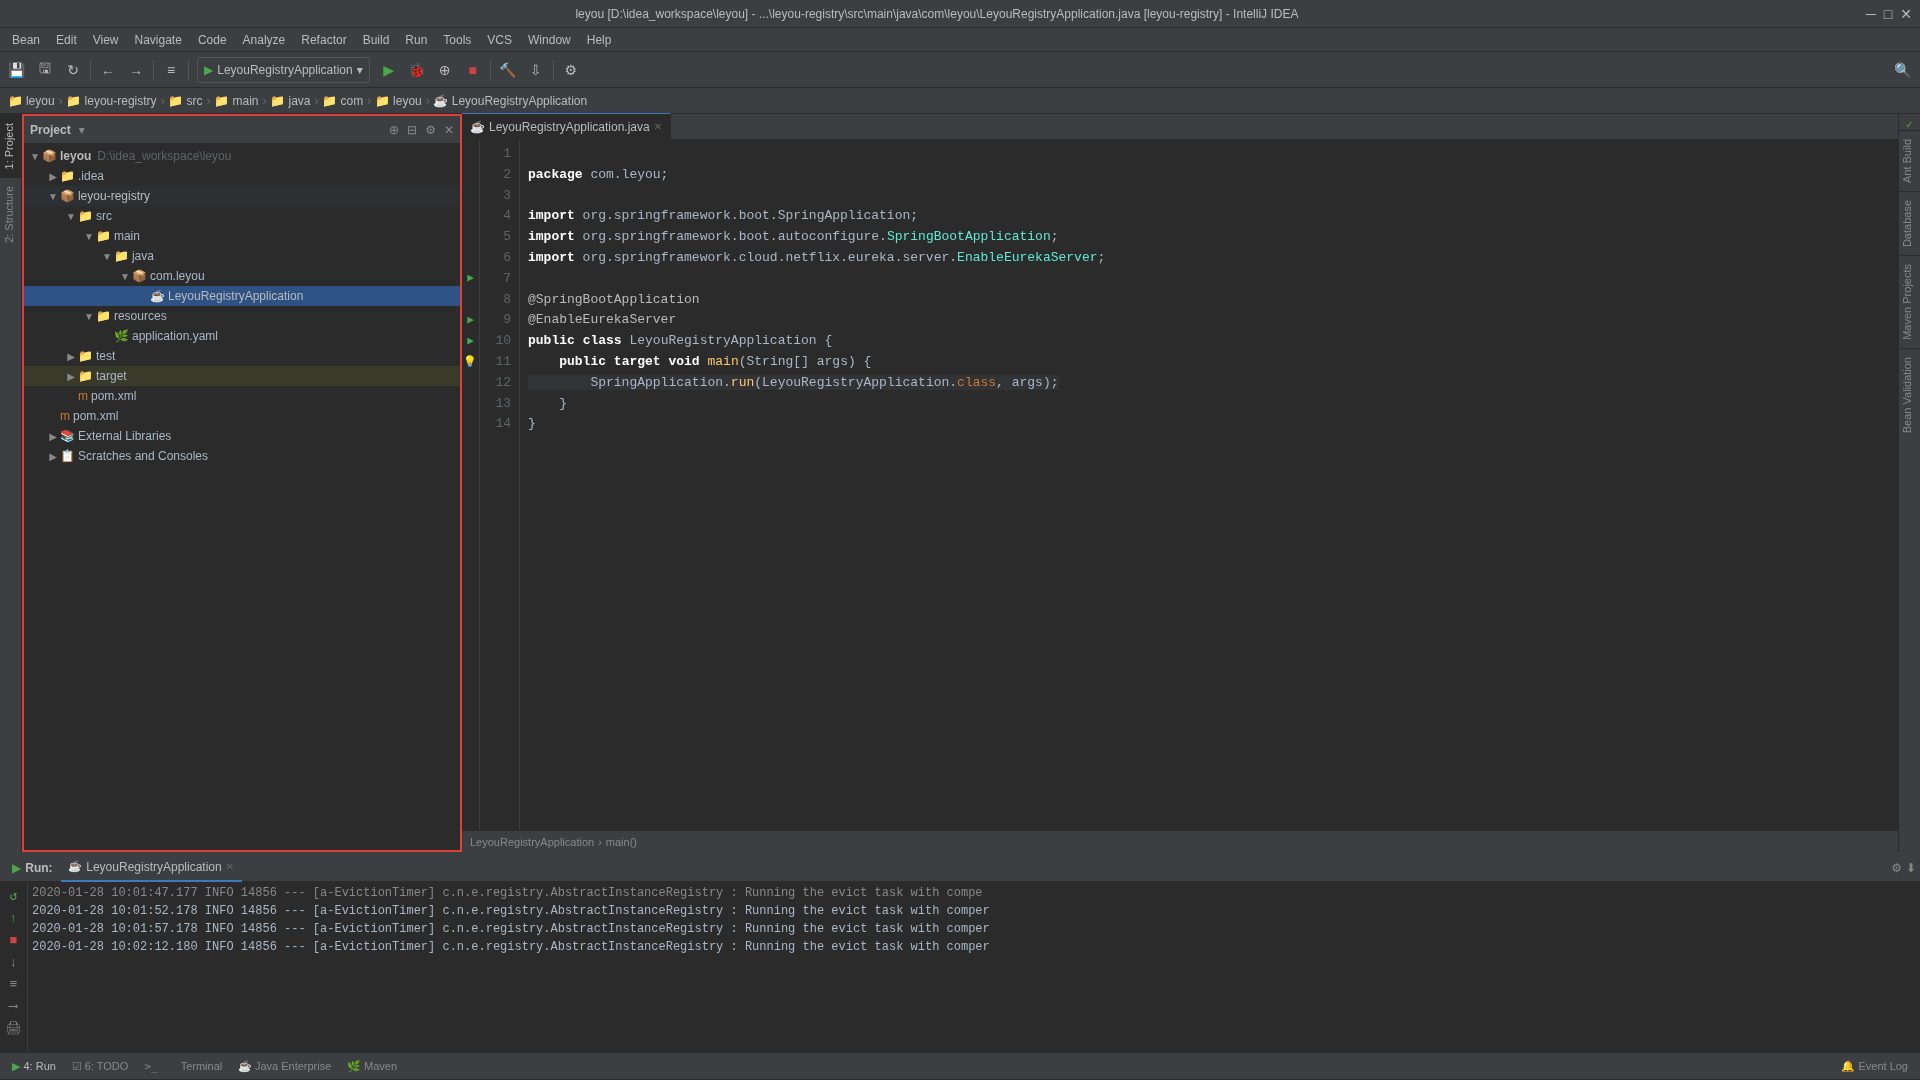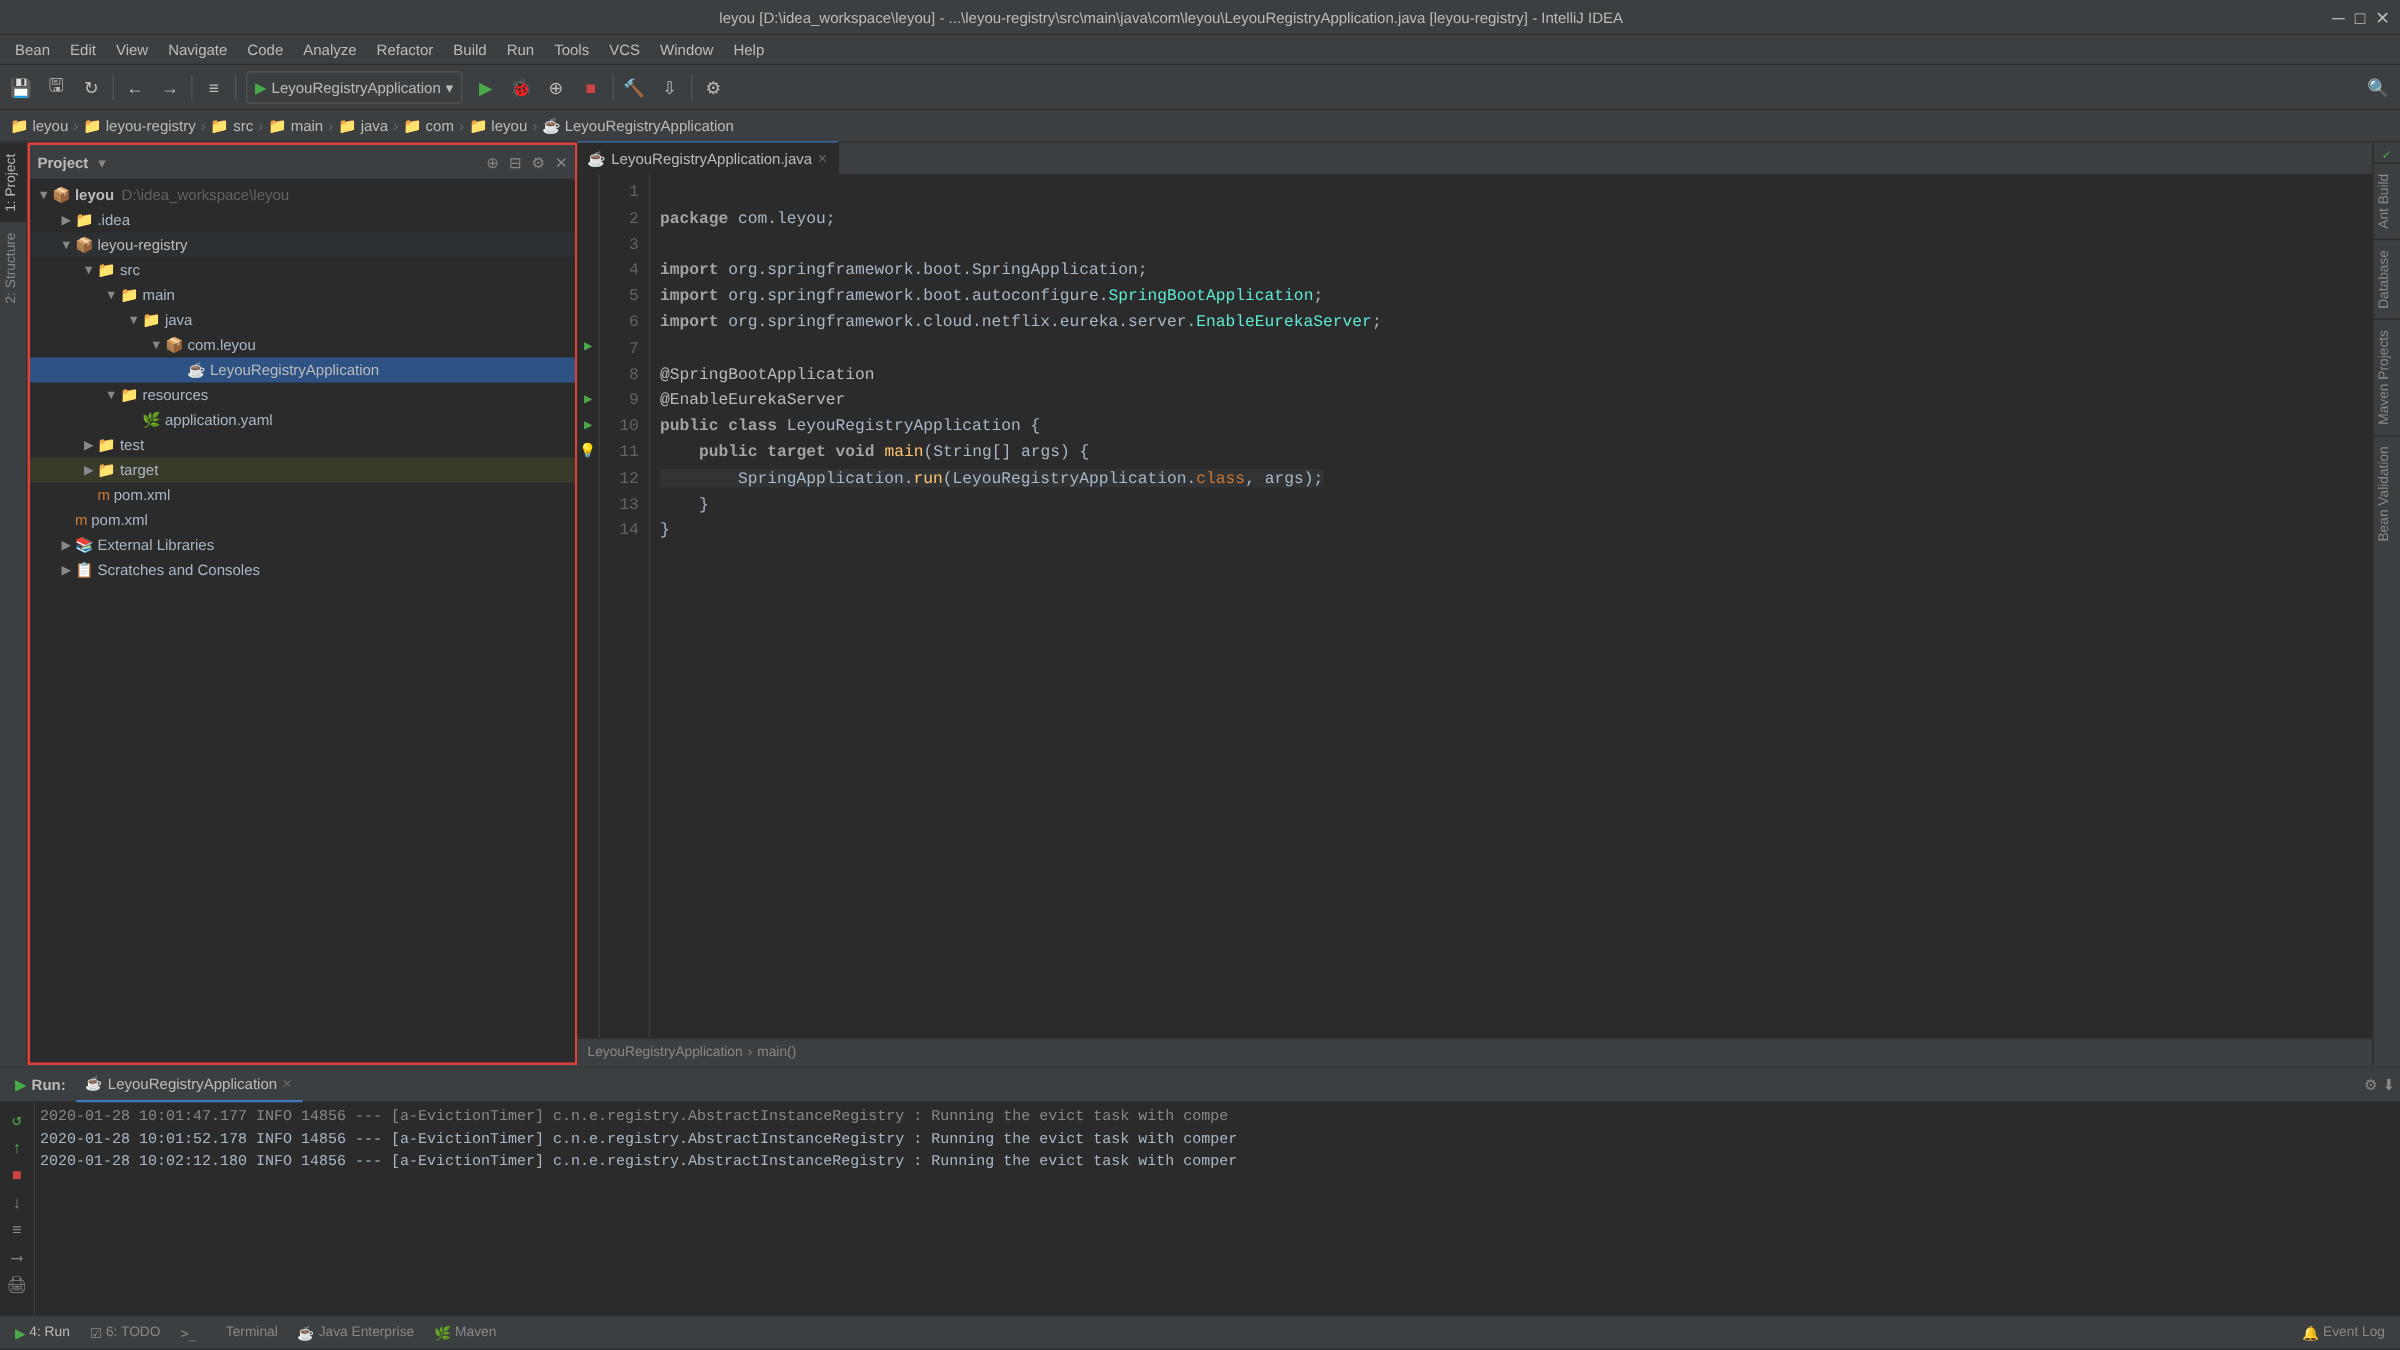--- a/index.html
+++ b/index.html
@@ -186,21 +186,21 @@
       user-select: none;
     }
     #code-content {
       flex: 1;
       padding: 4px 8px;
       line-height: 1.6;
       overflow: hidden;
       white-space: pre;
       color: #a9b7c6;
     }
-    .kw { color: #a3a3a3; font-weight: bold; text-align: right; }
+    .kw { color: #ffffff; font-weight: bold; text-align: right; }
     .kw2 { color: #cc7832; }
     .annotation { color: #bbb; }
     .method { color: #ffc66d; }
     .import-highlight { color: #5eead4; }
 
     
     #status-breadcrumb {
       background: #3c3f41;
       height: 22px;
       display: flex;
@@ -679,20 +679,21 @@
       <div class="run-gutter-btn green">↑</div>
       <div class="run-gutter-btn red">■</div>
       <div class="run-gutter-btn">↓</div>
       <div class="run-gutter-btn">≡</div>
       <div class="run-gutter-btn">⟶</div>
       <div class="run-gutter-btn">🖨</div>
     </div>
     <div id="run-log" style="flex:1; padding:2px 4px; overflow:hidden; font-family:'Consolas','Courier New',monospace; font-size:12px; line-height:1.5;">
       <div class="log-line log-gray">2020-01-28 10:01:47.177  INFO 14856 --- [a-EvictionTimer] c.n.e.registry.AbstractInstanceRegistry  : Running the evict task with compe</div>
       <div class="log-line log-normal">2020-01-28 10:01:52.178  INFO 14856 --- [a-EvictionTimer] c.n.e.registry.AbstractInstanceRegistry  : Running the evict task with comper</div>
+      <div class="log-line log-normal">2020-01-28 10:01:57.178  INFO 14856 --- [a-EvictionTimer] c.n.e.registry.AbstractInstanceRegistry  : Running the evict task with comper</div>
       <div class="log-line log-normal">2020-01-28 10:02:12.180  INFO 14856 --- [a-EvictionTimer] c.n.e.registry.AbstractInstanceRegistry  : Running the evict task with comper</div>
     </div>
   </div>
 </div>
 
 <div style="background:#3c3f41; border-top:1px solid #2b2b2b;">
 
   <div style="height:26px; display:flex; align-items:center; padding:0 4px; gap:0;">
     <div class="bottom-tool-btn active">
       <span style="color:#4aaa4a;">▶</span>

